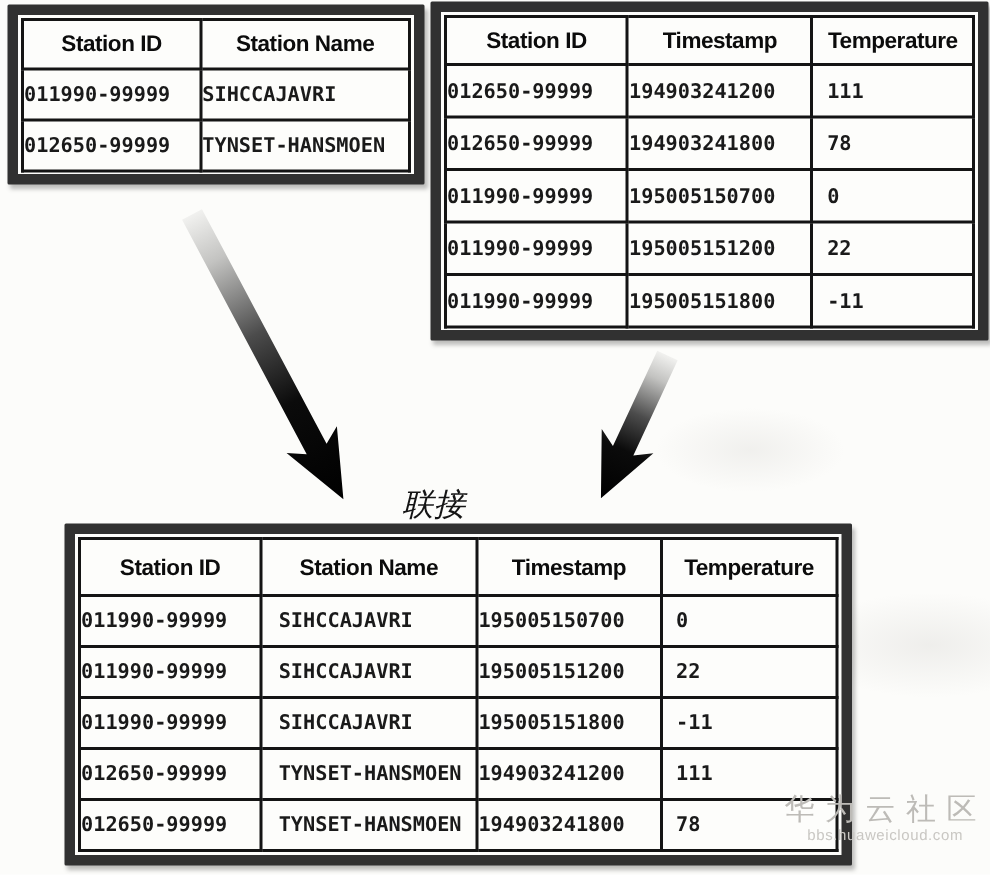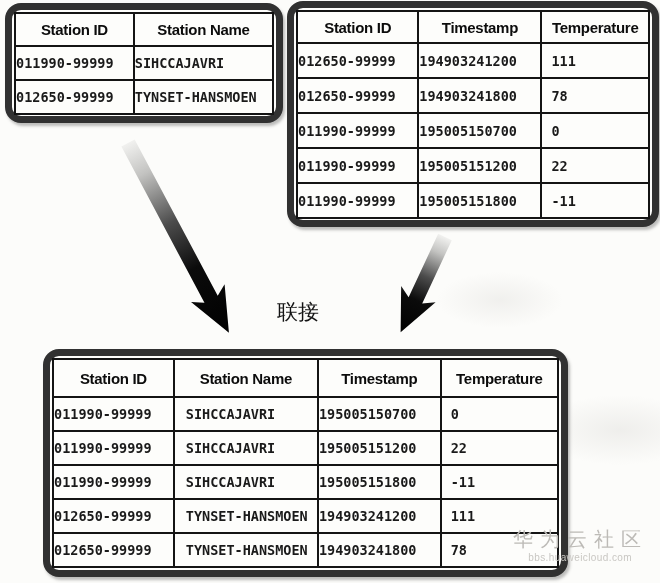--- a/index.html
+++ b/index.html
@@ -14,21 +14,21 @@
     background:
       radial-gradient(ellipse 70px 28px at 232px 58px, rgba(188,186,182,0.30), transparent 70%),
       radial-gradient(ellipse 90px 40px at 500px 300px, rgba(198,196,192,0.22), transparent 70%),
       radial-gradient(ellipse 120px 50px at 620px 430px, rgba(198,196,192,0.25), transparent 70%),
       #fcfcfa;
   }
   .table-box {
     position:absolute;
     background:#fdfdfb;
     border:7px solid #313131;
-    border-radius:16px;
+    border-radius:1px;
     padding:2px;
     box-shadow:2px 3px 3px rgba(70,70,70,0.35);
     z-index:1;
   }
   table.tbl {
     border-collapse:collapse;
     width:100%; height:100%;
     table-layout:fixed;
     background:#fdfdfb;
   }
@@ -76,27 +76,28 @@
   #bottom-table .col-2 { width:24.3%; }
   #bottom-table .col-3 { width:23.2%; }
   #bottom-table td.col-1 { text-align:left; padding-left:11px; }
   #bottom-table td.col-3 { text-align:left; padding-left:9px; }
 
   #arrow-layer {
     position:absolute; left:0; top:0; width:660px; height:583px;
     z-index:2; pointer-events:none;
   }
   #join-label {
-    position:absolute; left:268px; top:298px; width:60px;
+    position:absolute; left:268px; top:322px; width:60px;
     font-family:"DejaVu Sans", sans-serif;
-    font-size:21px; color:#141414; text-align:center;
+    font-size:21px; color:#141414; 
     z-index:3;
+    font-style:italic;
   }
   #watermark {
-    position:absolute; right:12px; top:528px; text-align:right;
+    position:absolute; right:2px; top:528px; text-align:right;
     z-index:5; line-height:1.1;
   }
   #watermark .wm-cn {
     font-family:"DejaVu Sans", sans-serif;
     font-size:20px; letter-spacing:7px; color:#bdbbb7;
   }
   #watermark .wm-url {
     font-family:"Liberation Sans", sans-serif;
     font-size:10px; color:#c9c7c3; letter-spacing:0.4px;
     margin-top:2px; margin-right:16px;

